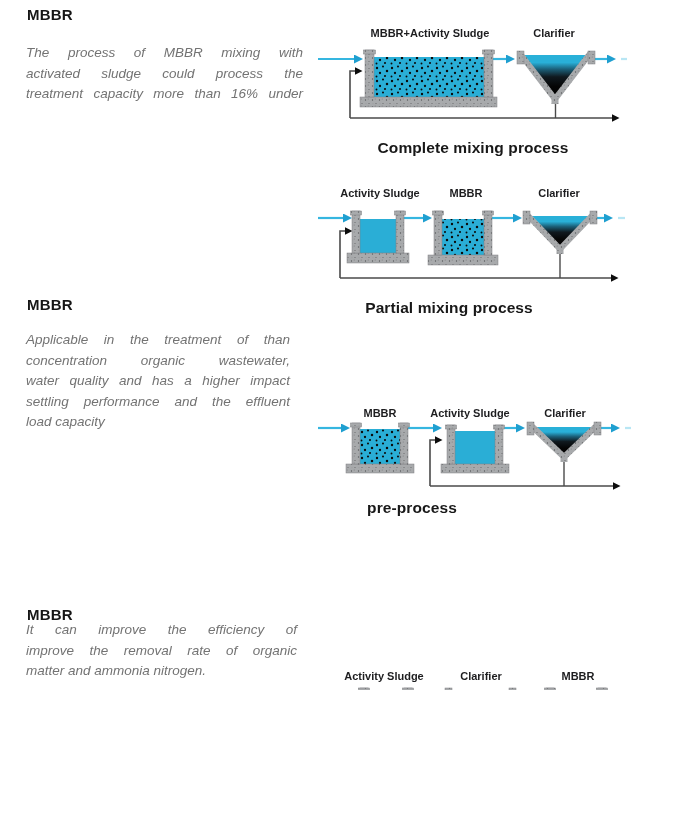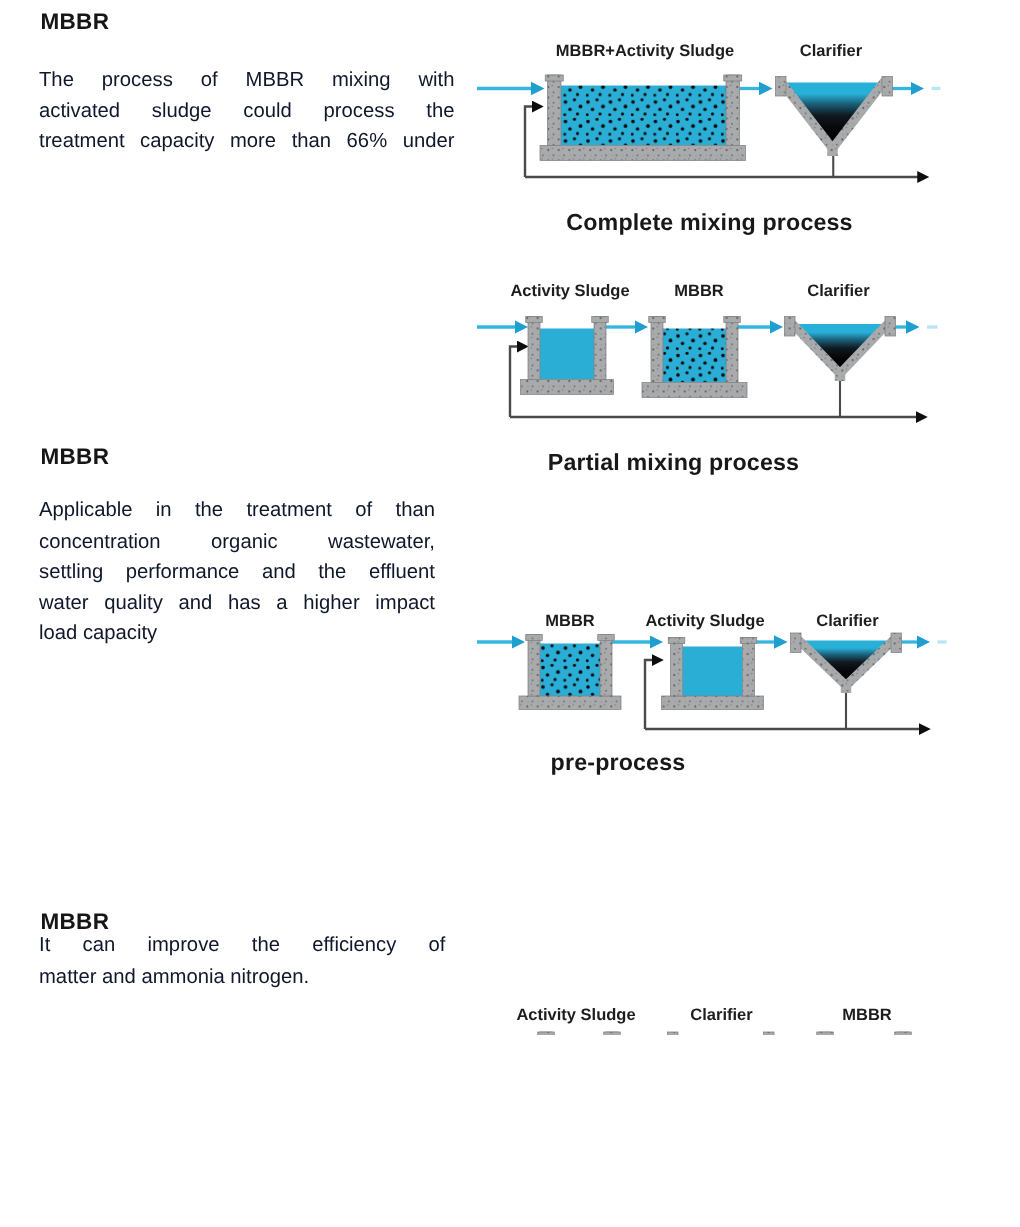--- a/index.html
+++ b/index.html
@@ -6,22 +6,22 @@
   .page{
     position:relative;width:680px;height:690px;background:#ffffff;overflow:hidden;
     font-family:"Liberation Sans","DejaVu Sans",sans-serif;color:#1d1d1f;
   }
   .heading{
     position:absolute;left:27px;font-size:15px;font-weight:bold;color:#161616;
     letter-spacing:.2px;
   }
   .para{position:absolute;left:26px;}
   .para-line{
-    font-size:13.5px;line-height:20.5px;height:20.5px;color:#0f172a;
-    text-align:justify;text-align-last:justify;
+    font-size:13.5px;line-height:20.5px;height:20.5px;color:#737373;
+    text-align:justify;text-align-last:justify;font-style:italic;
   }
   .para-line.last{text-align-last:left;}
   .sec1 .para{width:277px;}
   .sec2 .para{width:264px;}
   .sec3 .para{width:271px;}
   svg.diagram-layer{position:absolute;left:0;top:0;}
   .tank-label{
     font-family:"Liberation Sans","DejaVu Sans",sans-serif;
     font-size:11px;font-weight:bold;fill:#1d1d1f;
   }
@@ -33,39 +33,40 @@
 </head>
 <body>
 
 <div class="page">
 
   <div class="sec1">
     <div class="heading" style="top:6px">MBBR</div>
     <div class="para" style="top:43px">
       <div class="para-line">The process of MBBR mixing with</div>
       <div class="para-line">activated sludge could process the</div>
-      <div class="para-line">treatment capacity more than 66% under</div>
+      <div class="para-line">treatment capacity more than 16% under</div>
     </div>
   </div>
 
   <div class="sec2">
     <div class="heading" style="top:296px">MBBR</div>
     <div class="para" style="top:330px">
       <div class="para-line">Applicable in the treatment of than</div>
       <div class="para-line">concentration organic wastewater,</div>
+      <div class="para-line">water quality and has a higher impact</div>
       <div class="para-line">settling performance and the effluent</div>
-      <div class="para-line">water quality and has a higher impact</div>
       <div class="para-line last">load capacity</div>
     </div>
   </div>
 
   <div class="sec3">
     <div class="heading" style="top:606px">MBBR</div>
     <div class="para" style="top:620px">
       <div class="para-line">It can improve the efficiency of</div>
+      <div class="para-line">improve the removal rate of organic</div>
       <div class="para-line last">matter and ammonia nitrogen.</div>
     </div>
   </div>
 
   <svg class="diagram-layer" width="680" height="818" viewBox="0 0 680 818">
     <defs>
       <pattern id="speckle" patternUnits="userSpaceOnUse" width="7" height="7">
         <rect width="7" height="7" fill="#a8aaac"></rect>
         <circle cx="1.5" cy="2" r="0.65" fill="#595a5c"></circle>
         <circle cx="5" cy="5.5" r="0.6" fill="#646567"></circle>

